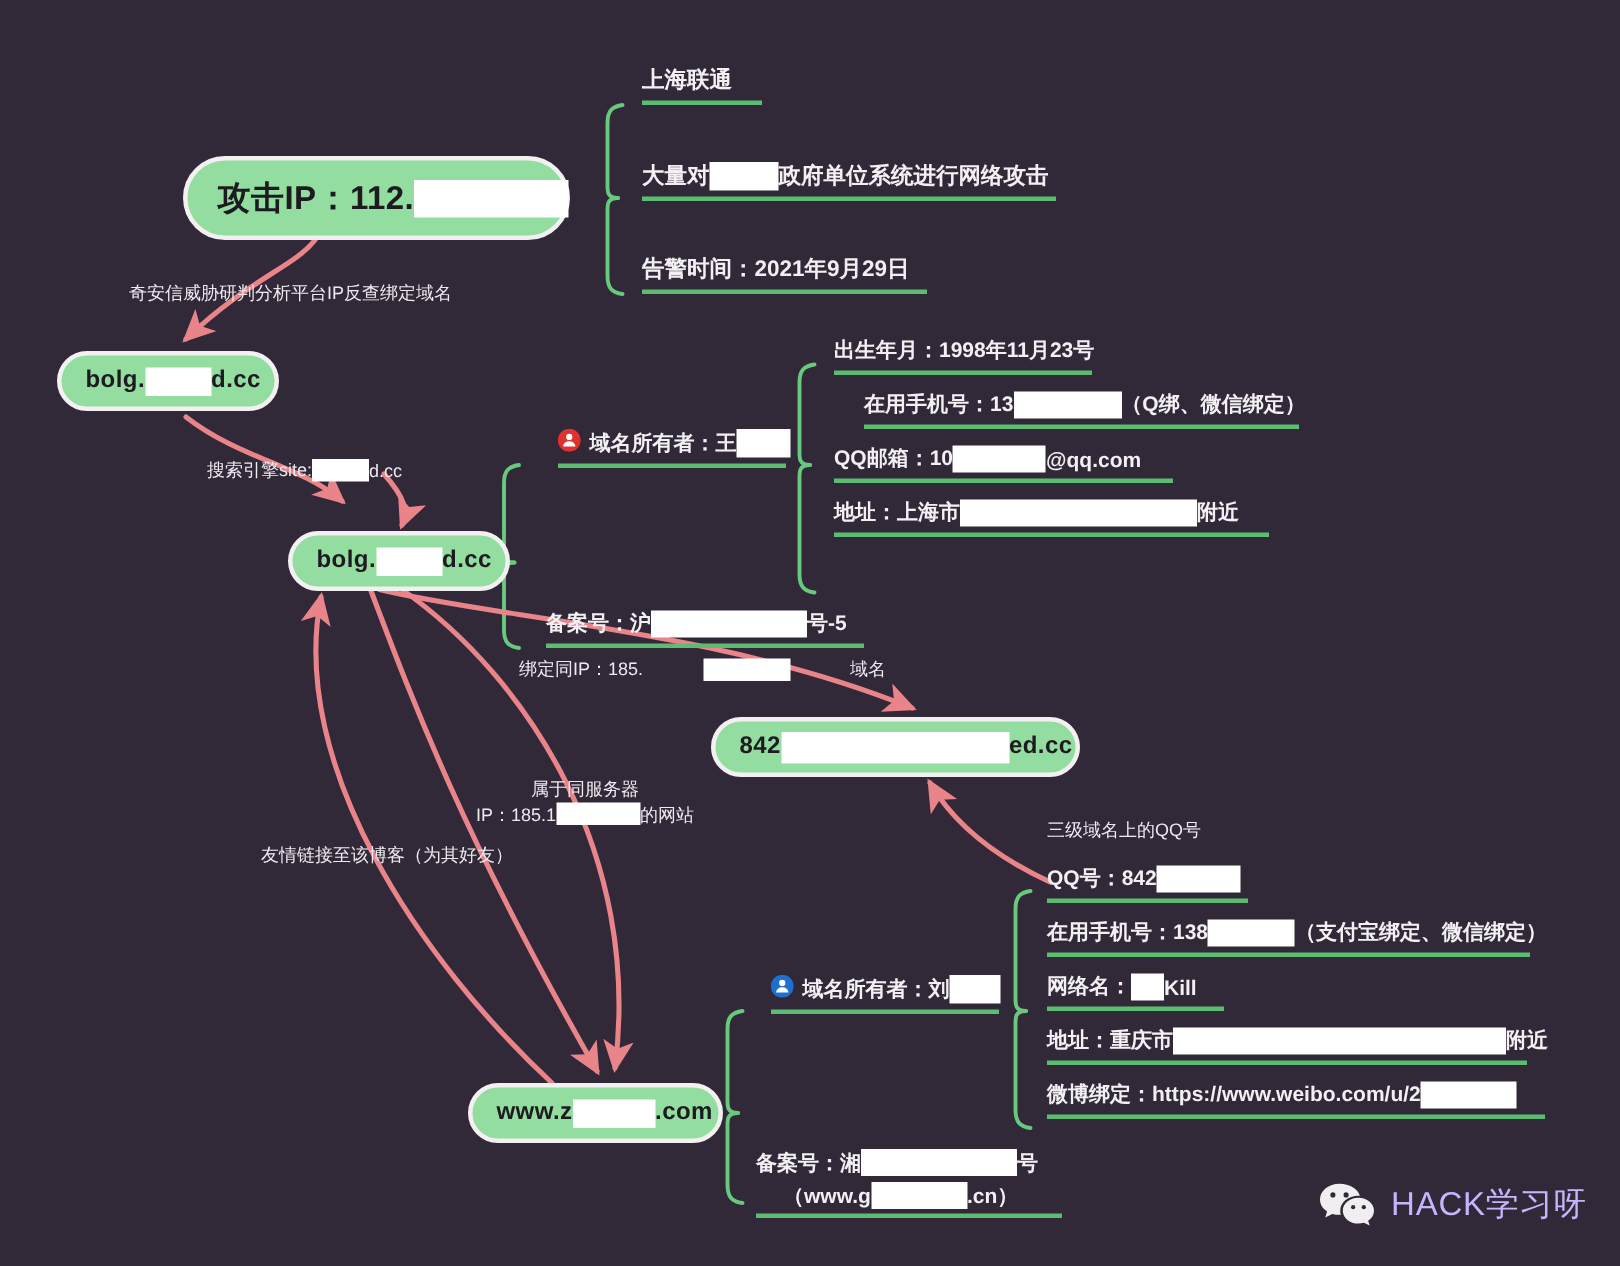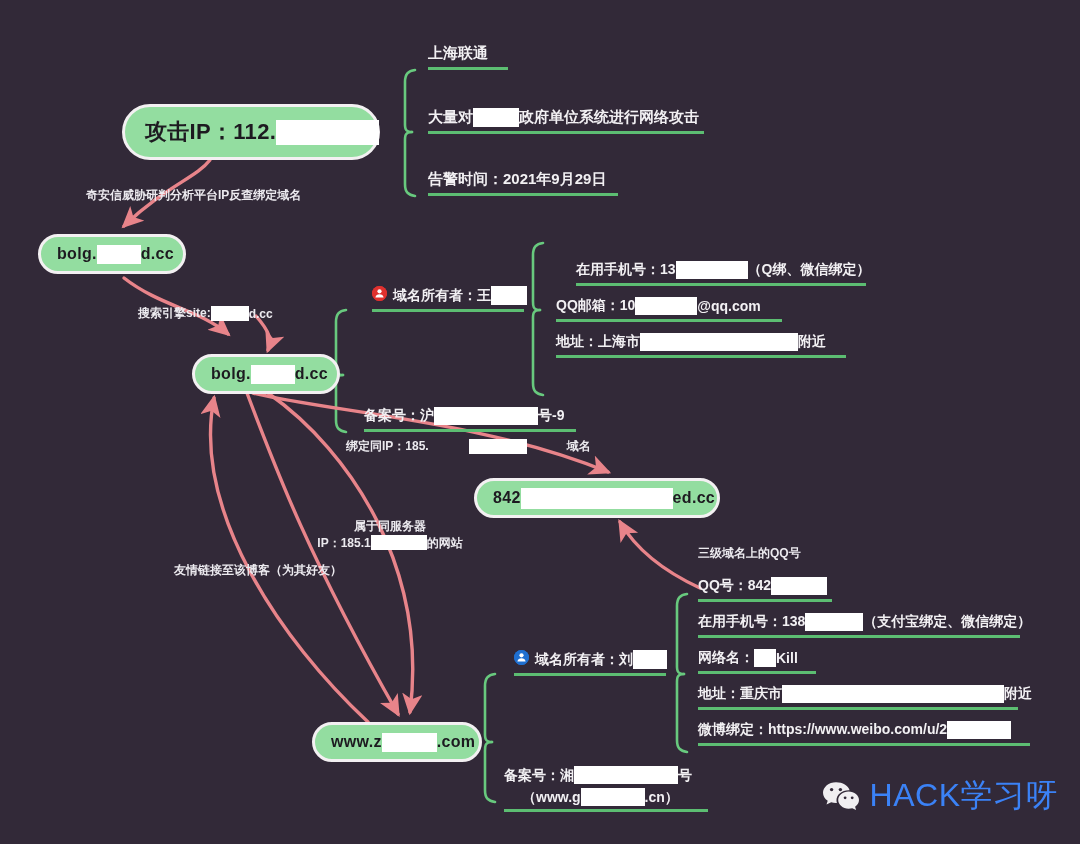--- a/index.html
+++ b/index.html
@@ -44,39 +44,39 @@
     padding-bottom:4px;
     border-bottom:3px solid #5cbd72;
     display:flex;align-items:flex-end;
   }
 
   
   .elabel{
     position:absolute;
     color:#eceaef;
     font-size:12px;
-    font-weight:bold;
+    font-weight:normal;
     white-space:nowrap;
     letter-spacing:0;
   }
   .elabel.ctr{text-align:center;}
 
   
   .owner-icon{
     width:15px;height:15px;border-radius:50%;
     display:inline-flex;align-items:center;justify-content:center;
     margin-right:6px;flex:0 0 auto;position:relative;top:-2px;
   }
   .owner-icon svg{display:block;}
 
   
   .wm{
     position:absolute;right:22px;bottom:26px;
     display:flex;align-items:center;gap:10px;
-    color:#3b82f6;font-size:32px;letter-spacing:.5px;
+    color:#c4b5fd;font-size:22px;letter-spacing:.5px;
   }
   .wm-logo{width:38px;height:30px;position:relative;flex:0 0 auto;}
 </style>
 </head>
 <body>
 
 <div id="canvas">
 
   <svg class="layer" viewBox="0 0 1080 844">
     <defs>
@@ -198,20 +198,23 @@
           <circle cx="7.5" cy="7.5" r="7.5" fill="#e0312f"></circle>
           <circle cx="7.5" cy="5.3" r="2.1" fill="#ffffff"></circle>
           <path d="M3.4,11.6 C3.8,9.2 5.4,8.2 7.5,8.2 C9.6,8.2 11.2,9.2 11.6,11.6 Z" fill="#ffffff"></path>
         </svg>
       </span>
       <span>域名所有者：王</span>
       <span class="rd" style="width:36px;height:19px;"></span>
     </span>
   </div>
 
+  <div class="row" style="left:556px;top:222px;width:172px;height:28px;font-size:14px;">
+    <span>出生年月：1998年11月23号</span>
+  </div>
 
   <div class="row" style="left:556px;top:258px;width:290px;height:28px;font-size:14px;margin-left:20px;">
     <span class="txt" style="display:flex;align-items:center;">
       <span>在用手机号：13</span>
       <span class="rd" style="width:72px;height:18px;"></span>
       <span>（Q绑、微信绑定）</span>
     </span>
   </div>
 
   <div class="row" style="left:556px;top:294px;width:226px;height:28px;font-size:14px;">
@@ -228,21 +231,21 @@
       <span class="rd" style="width:158px;height:18px;"></span>
       <span>附近</span>
     </span>
   </div>
 
 
   <div class="row" style="left:364px;top:404px;width:212px;height:28px;font-size:14px;">
     <span class="txt" style="display:flex;align-items:center;">
       <span>备案号：沪</span>
       <span class="rd" style="width:104px;height:18px;"></span>
-      <span>号-9</span>
+      <span>号-5</span>
     </span>
   </div>
 
   <div class="row" style="left:514px;top:646px;width:152px;height:30px;font-size:14px;">
     <span class="txt" style="display:flex;align-items:center;">
       <span class="owner-icon" style="background:#1f6fd0;">
         <svg width="15" height="15" viewBox="0 0 15 15">
           <circle cx="7.5" cy="7.5" r="7.5" fill="#1f6fd0"></circle>
           <circle cx="7.5" cy="5.3" r="2.1" fill="#ffffff"></circle>
           <path d="M3.4,11.6 C3.8,9.2 5.4,8.2 7.5,8.2 C9.6,8.2 11.2,9.2 11.6,11.6 Z" fill="#ffffff"></path>

